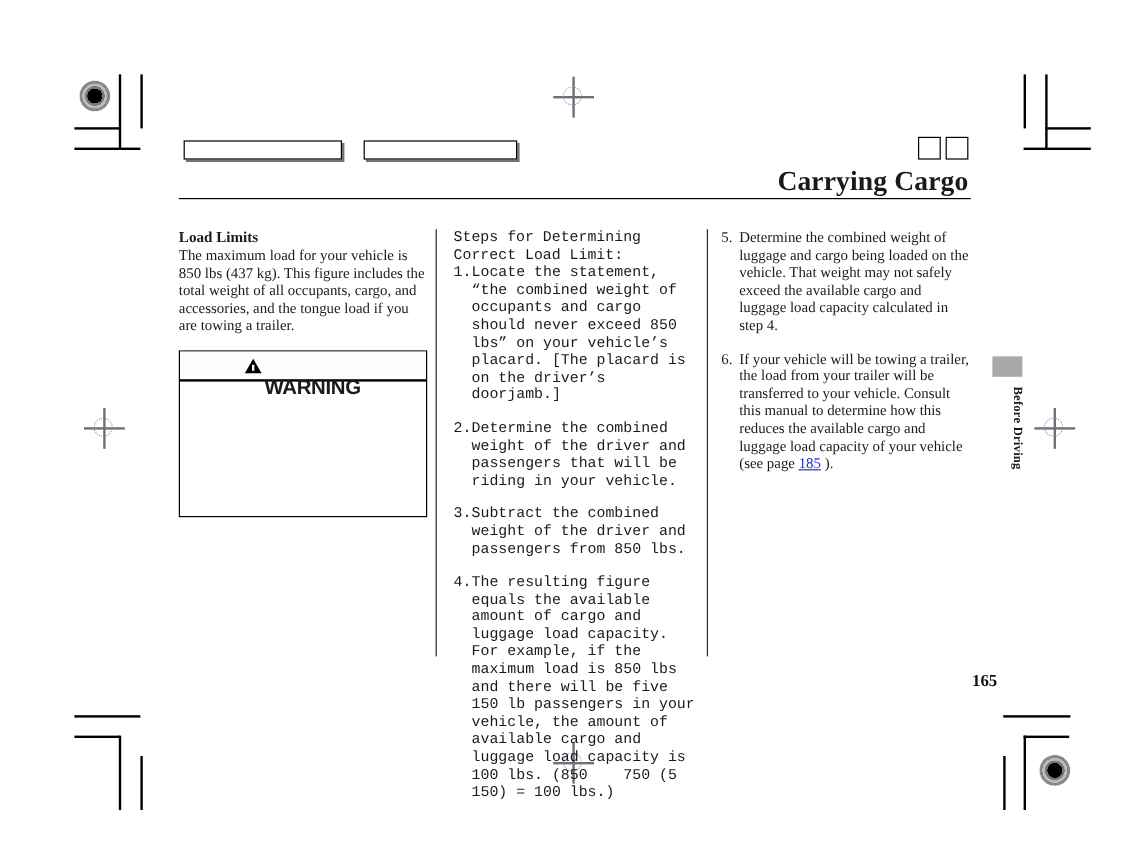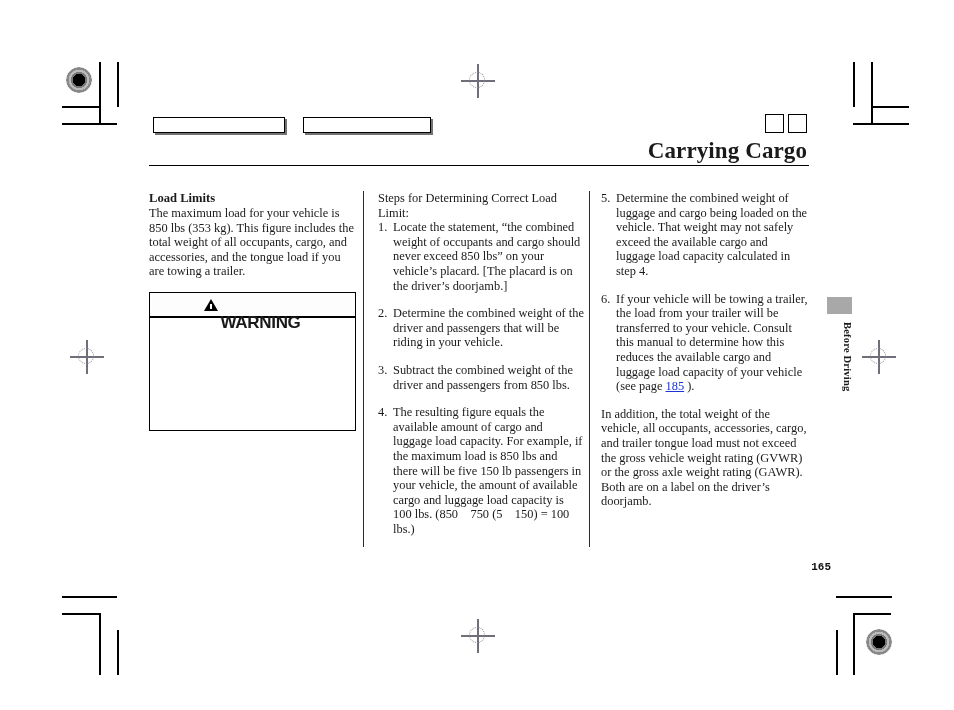--- a/index.html
+++ b/index.html
@@ -102,21 +102,21 @@
     width: 665px;
     height: 356px;
   }
   .col {
     position: absolute;
     top: 0;
     font-size: 12.4px;
     line-height: 14.6px;
   }
   .col-1 { left: 0;     width: 205px; }
-  .col-2 { left: 229px; width: 207px; }
+  .col-2 { left: 229px; width: 207px; font-family: Liberation Mono, monospace; }
   .col-3 { left: 452px; width: 209px; }
 
   .divider {
     position: absolute;
     top: 0;
     width: 1.2px;
     height: 356px;
     background: #2b2b2b;
   }
   .div-1 { left: 214px; }
@@ -213,23 +213,23 @@
     text-orientation: mixed;
     letter-spacing: .2px;
     white-space: nowrap;
   }
 
   
   .page-number {
     position: absolute;
     right: 123px;
     top: 561px;
-    font-family: Liberation Mono, monospace;
-    font-weight: bold;
-    font-size: 11px;
+    font-family: Liberation Serif, serif;
+    font-weight: bold;
+    font-size: 14px;
     color: #111;
   }
 </style>
 </head>
 <body>
 
 <div class="bullseye" style="left:66px; top:67px;"></div>
 <div class="mark vline" style="left:99px; top:62px; height:62px;"></div>
 <div class="mark vline" style="left:117px; top:62px; height:45px;"></div>
 <div class="mark hline" style="left:62px; top:106px; width:38px;"></div>
@@ -282,21 +282,21 @@
 <div class="page-title">Carrying Cargo</div>
 <div class="header-rule"></div>
 
 <div class="content">
 
   <div class="divider div-1"></div>
   <div class="divider div-2"></div>
 
   <div class="col col-1">
     <h2 class="sec-title">Load Limits</h2>
-    <p class="para tight">The maximum load for your vehicle is 850 lbs (353 kg). This figure includes the total weight of all occupants, cargo, and accessories, and the tongue load if you are towing a trailer.</p>
+    <p class="para tight">The maximum load for your vehicle is 850 lbs (437 kg). This figure includes the total weight of all occupants, cargo, and accessories, and the tongue load if you are towing a trailer.</p>
 
     <div class="warning-box">
       <div class="warning-head">
         <span class="warn-tri"></span>
         <span class="warning-label">WARNING</span>
       </div>
       <div class="warning-body"></div>
     </div>
   </div>
 
@@ -326,20 +326,19 @@
     <ul class="numlist">
       <li>
         <span class="num">5.</span>
         <span>Determine the combined weight of luggage and cargo being loaded on the vehicle. That weight may not safely exceed the available cargo and luggage load capacity calculated in step 4.</span>
       </li>
       <li>
         <span class="num">6.</span>
         <span>If your vehicle will be towing a trailer, the load from your trailer will be transferred to your vehicle. Consult this manual to determine how this reduces the available cargo and luggage load capacity of your vehicle (see page </span><a class="pagelink" href="#">185</a><span> ).</span>
       </li>
     </ul>
-    <p class="para tight" style="margin-top:13px;">In addition, the total weight of the vehicle, all occupants, accessories, cargo, and trailer tongue load must not exceed the gross vehicle weight rating (GVWR) or the gross axle weight rating (GAWR). Both are on a label on the driver’s doorjamb.</p>
   </div>
 </div>
 
 <div class="thumb-tab"></div>
 <div class="side-label">Before Driving</div>
 
 <div class="page-number">165</div>
 
 </body></html>

